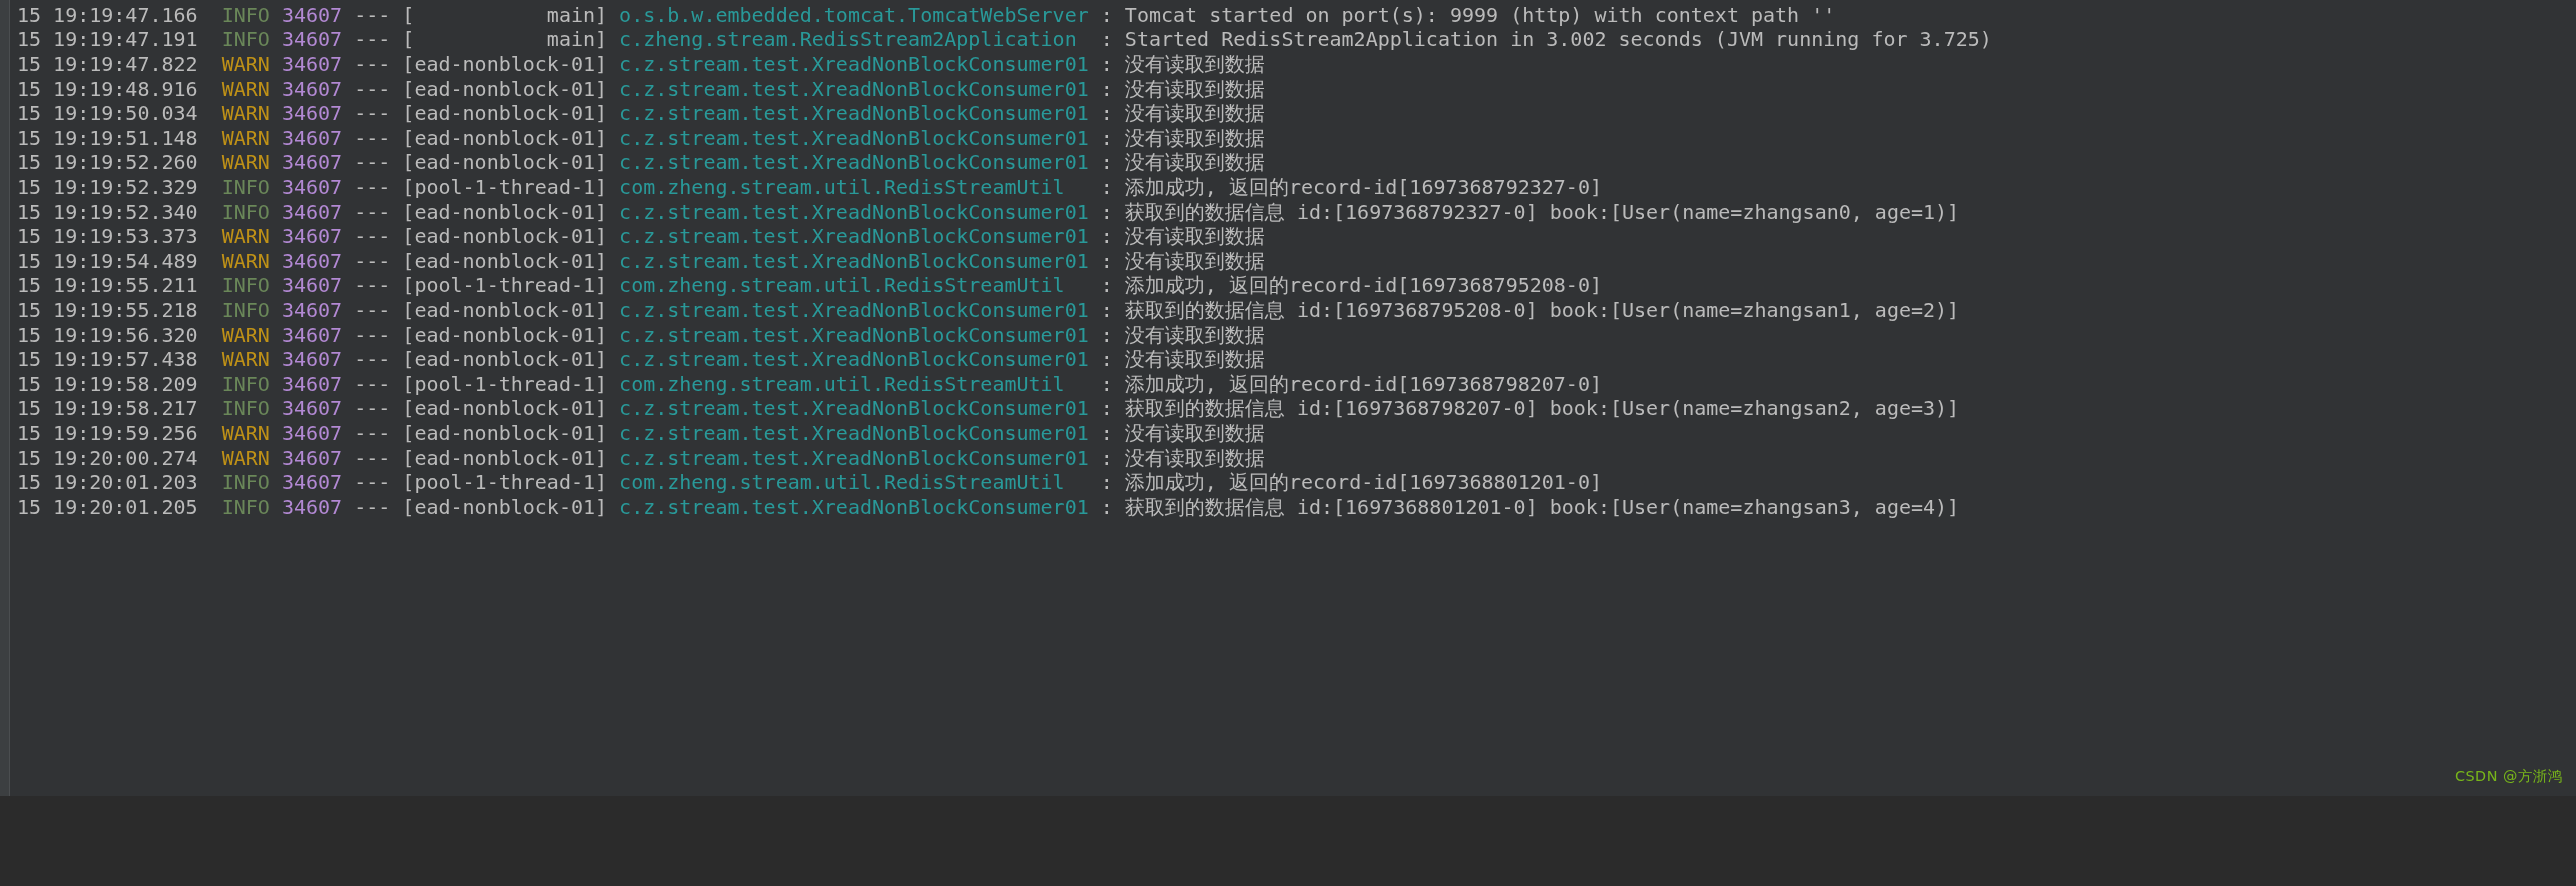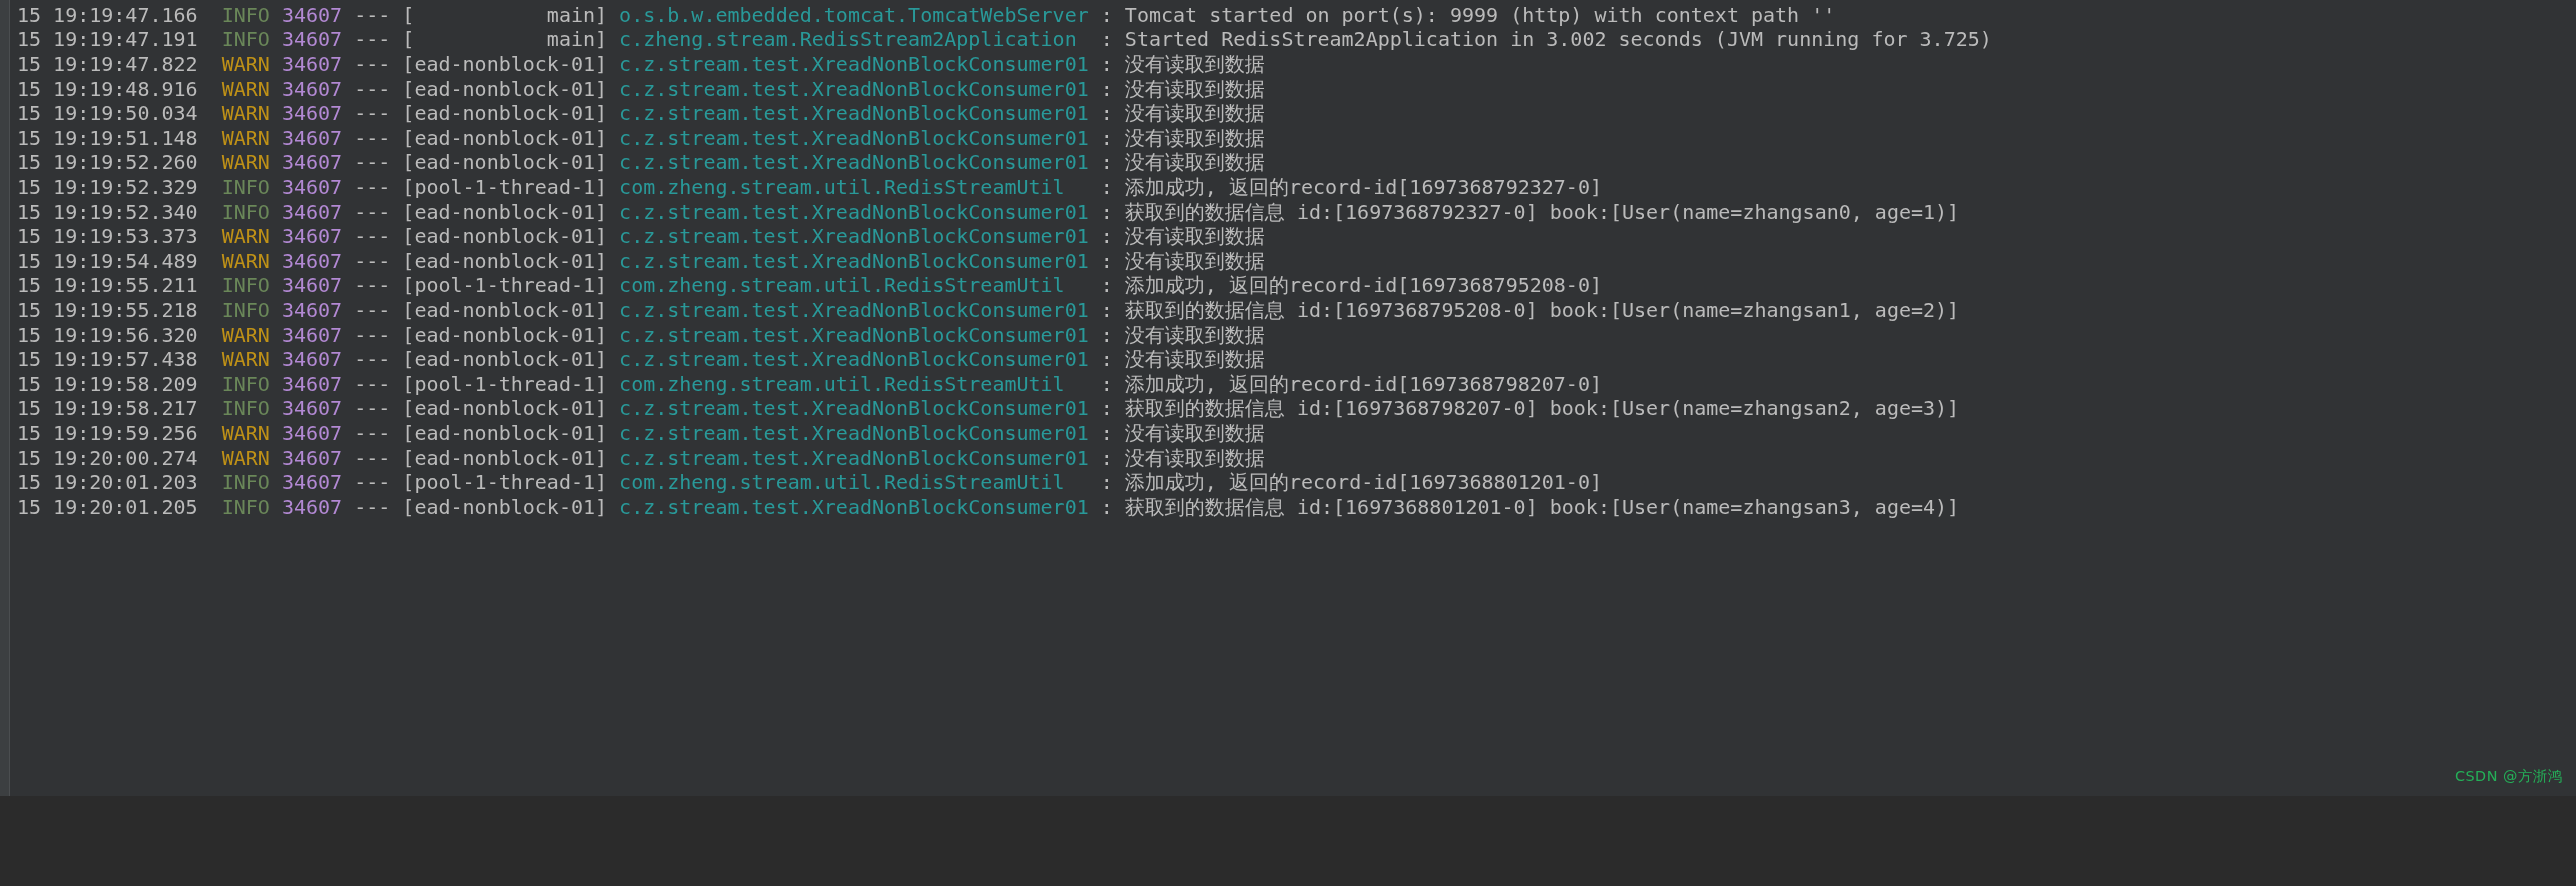--- a/index.html
+++ b/index.html
@@ -51,21 +51,21 @@
   .c-warn    { color: #bf9117; text-align: right; }
   .c-pid     { color: #b389d4; }
   .c-logger  { color: #299999; }
   .c-msg     { color: #bbbbbb; }
   .c-sep     { color: #bbbbbb; }
   
   #watermark {
     position: absolute;
     right: 13.4px;
     bottom: 7.7px;
-    color: #22c55e;
+    color: #84cc16;
     font-family: "DejaVu Sans", "Liberation Sans", sans-serif;
     font-size: 14.4px;
     letter-spacing: 0.5px;
     opacity: 0.85;
     pointer-events: none;
   }
 </style>
 </head>
 <body>
 

